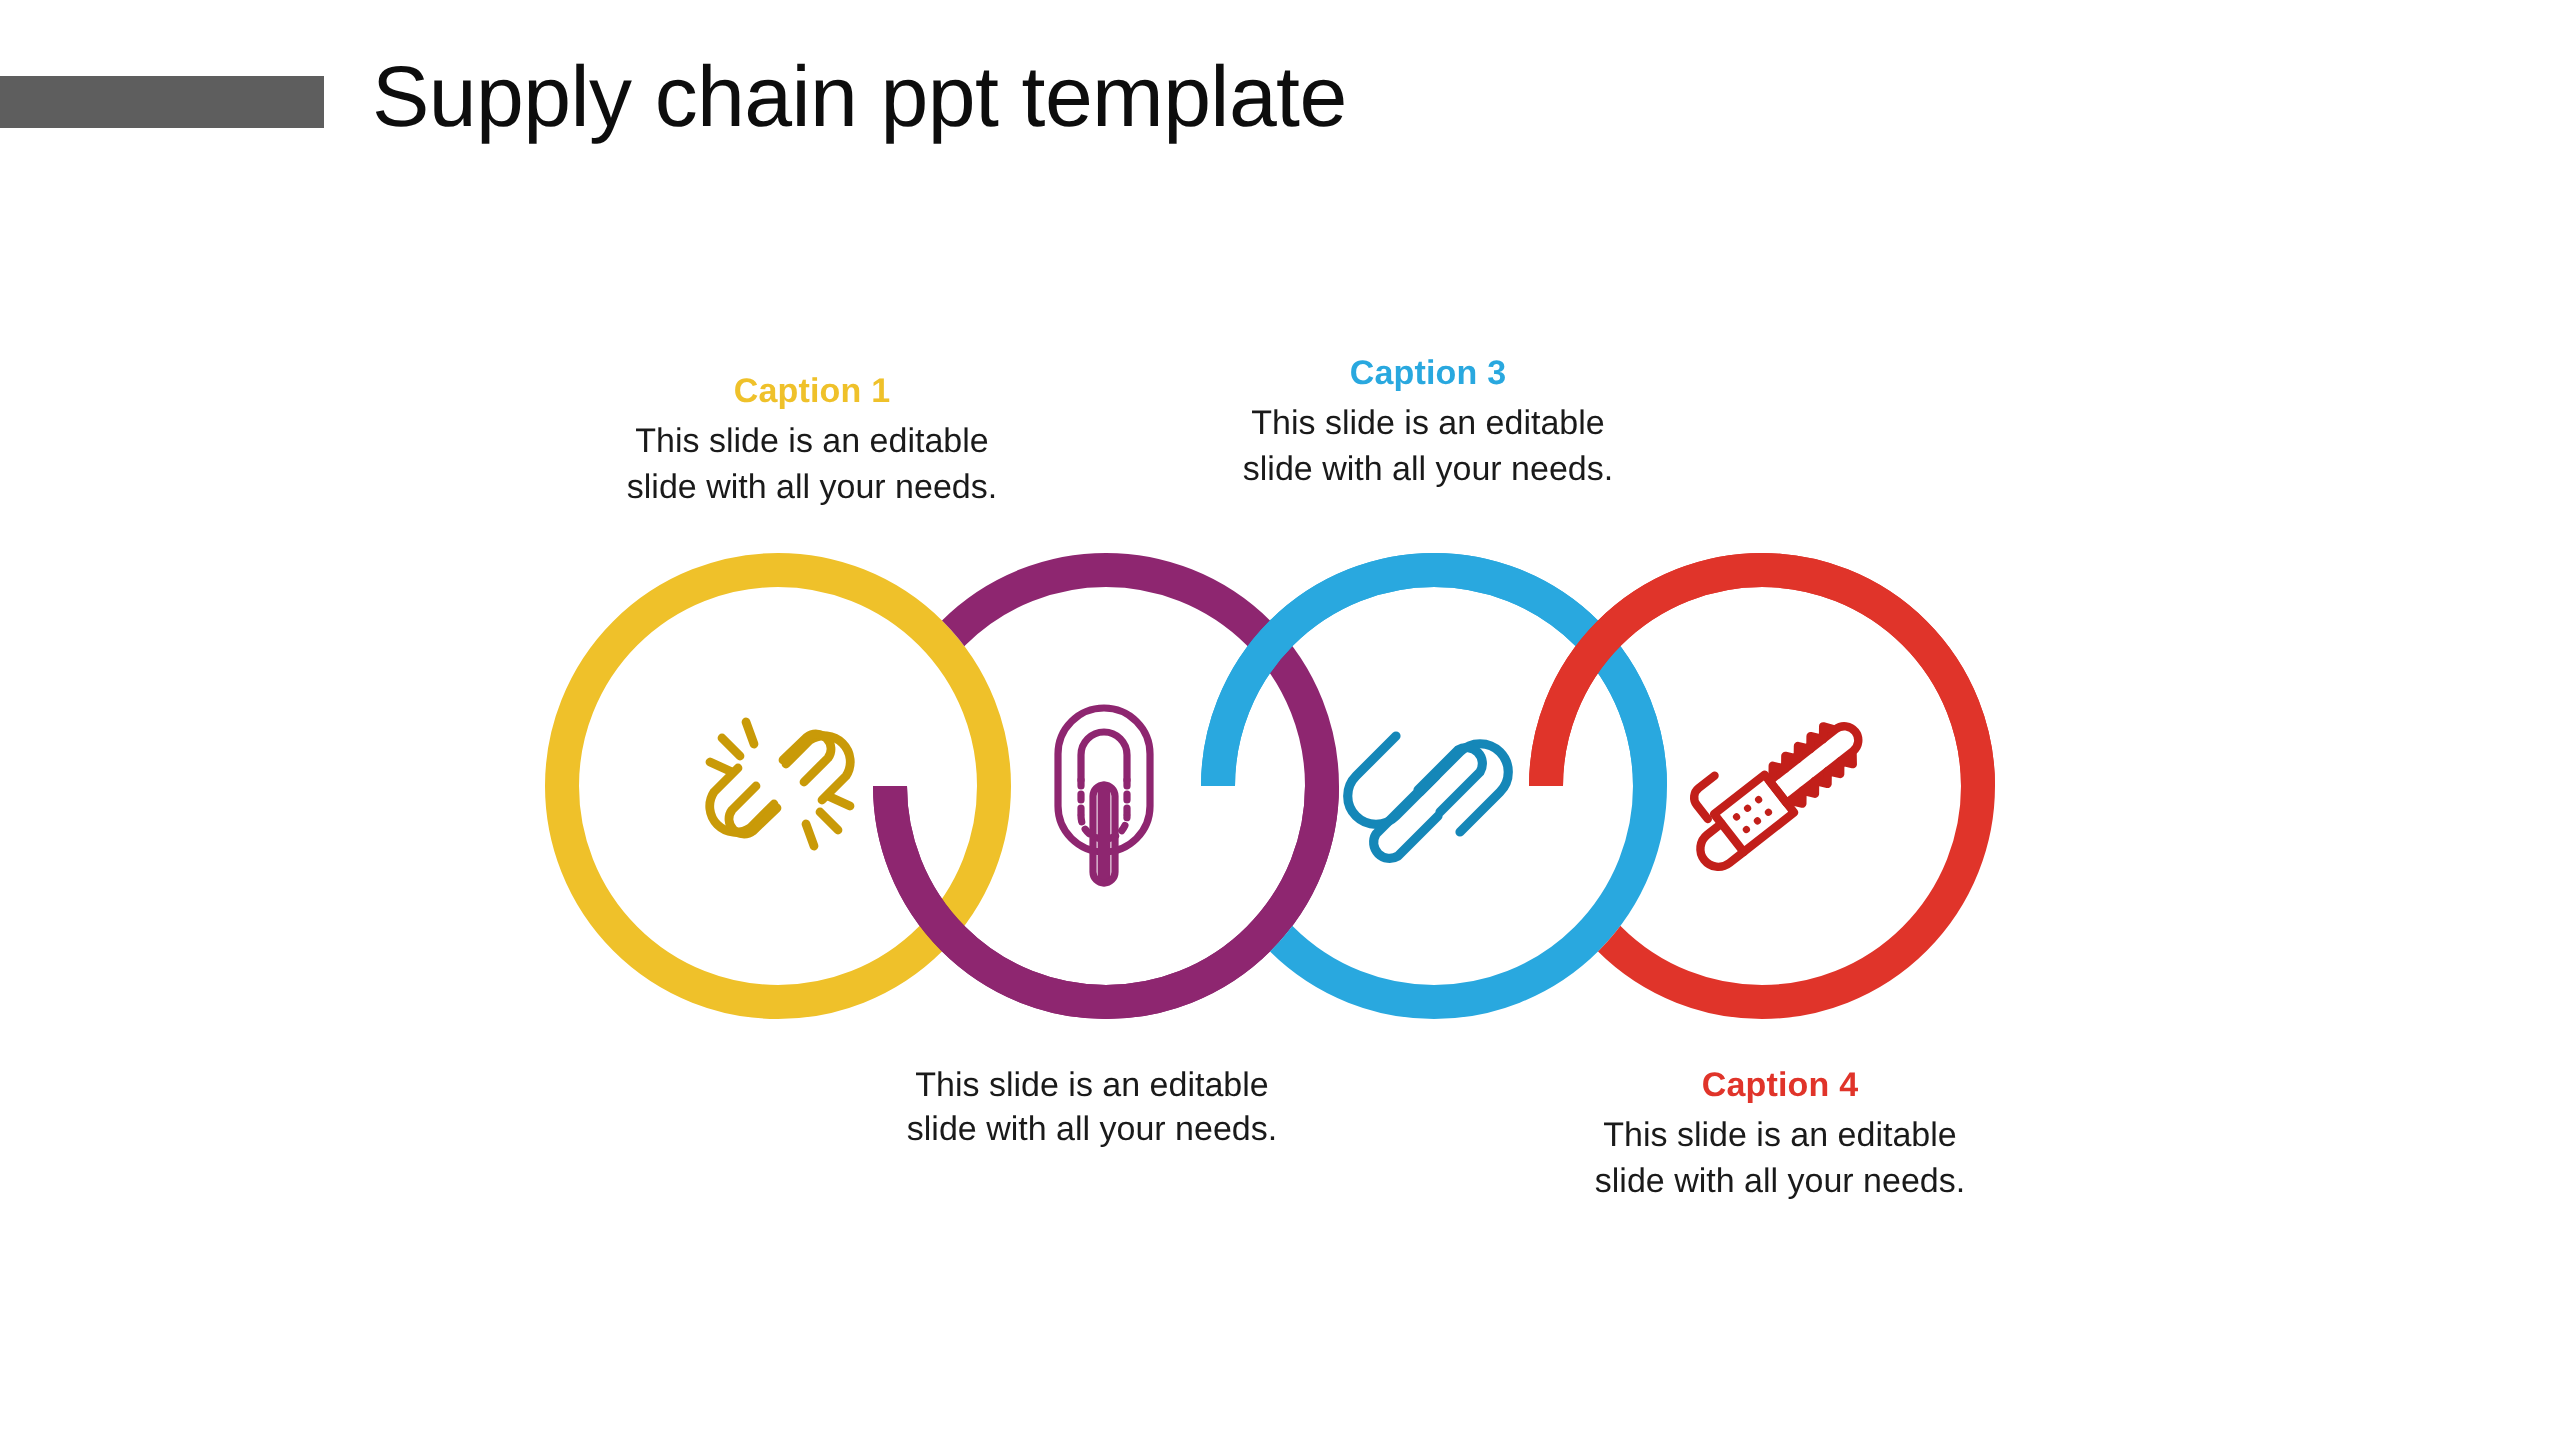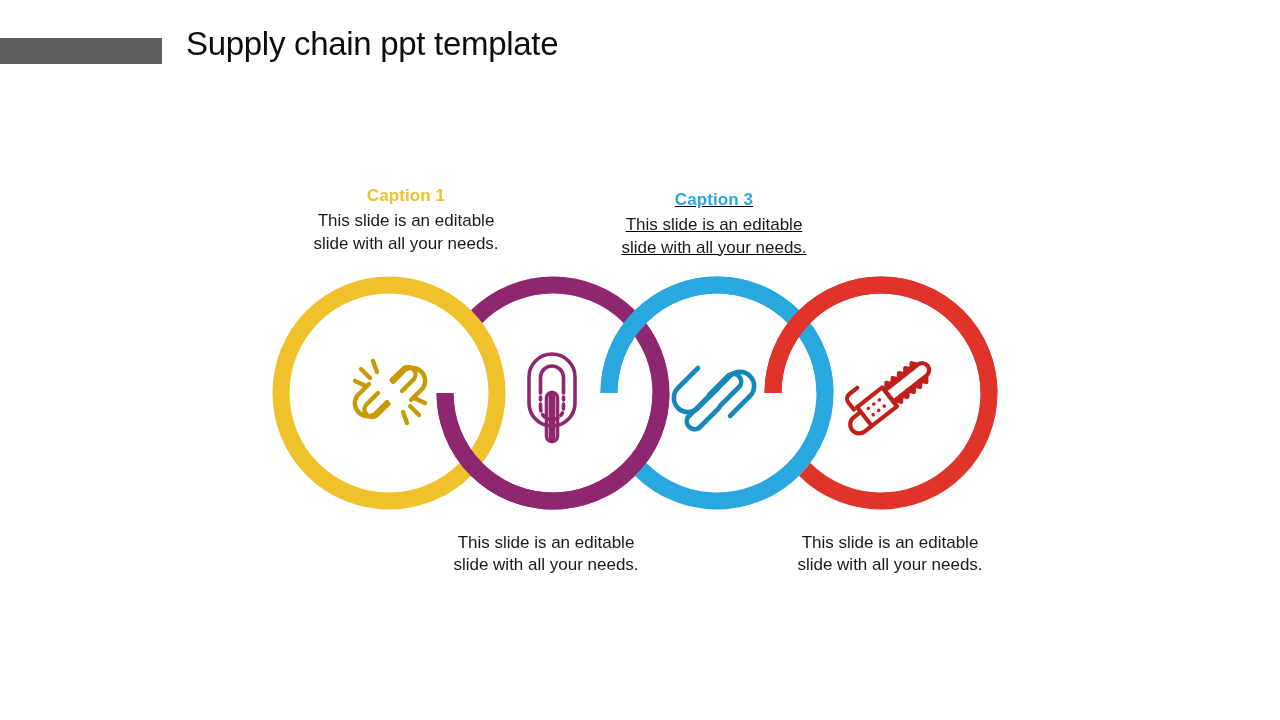--- a/index.html
+++ b/index.html
@@ -10,37 +10,37 @@
   }
   .slide{position:absolute;inset:0;background:#ffffff;}
 
   
   .title-bar{
     position:absolute;left:0;top:38px;width:162px;height:26px;
     background:#5e5e5e;
   }
   .title-text{
     position:absolute;left:186px;top:26px;
-    font-size:33px;font-weight:400;color:#0d0d0d;
+    font-size:43px;font-weight:400;color:#0d0d0d;
     letter-spacing:-0.3px;white-space:nowrap;line-height:1.1;
   }
 
   
   .caption{position:absolute;text-align:center;width:300px;}
   .caption .cap-title{
     font-size:17px;font-weight:bold;line-height:1.25;margin:0 0 4px 0;
     letter-spacing:0.1px;
   }
   .caption .cap-body{
     font-size:17px;color:#1a1a1a;line-height:1.32;font-weight:400;
     white-space:pre-line;
   }
 
   #caption-1{left:256px;top:185px;}
-  #caption-3{left:564px;top:189px;text-decoration:underline;}
+  #caption-3{left:564px;top:176px;}
   #caption-2{left:396px;top:532px;}
   #caption-4{left:740px;top:532px;}
 
   
   .stage{position:absolute;left:0;top:0;width:1280px;height:720px;}
   .stage svg{display:block;}
 
   .icon-wrap{position:absolute;width:120px;height:120px;}
   .icon-wrap svg{width:100%;height:100%;display:block;}
   #icon-1{left:330px;top:332px;}
@@ -198,17 +198,18 @@
     <div class="cap-body">This slide is an editable
 slide with all your needs.</div>
   </div>
 
   <div class="caption" id="caption-2">
     <div class="cap-body">This slide is an editable
 slide with all your needs.</div>
   </div>
 
   <div class="caption" id="caption-4">
+    <div class="cap-title" style="color: rgb(224, 52, 42);">Caption 4</div>
     <div class="cap-body">This slide is an editable
 slide with all your needs.</div>
   </div>
 
 </div>
 
 </body></html>

